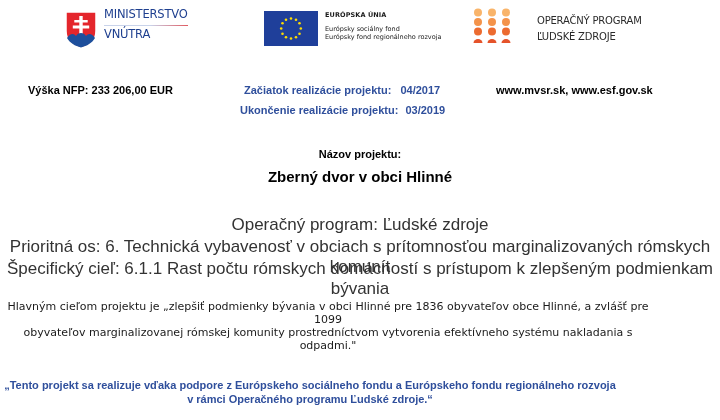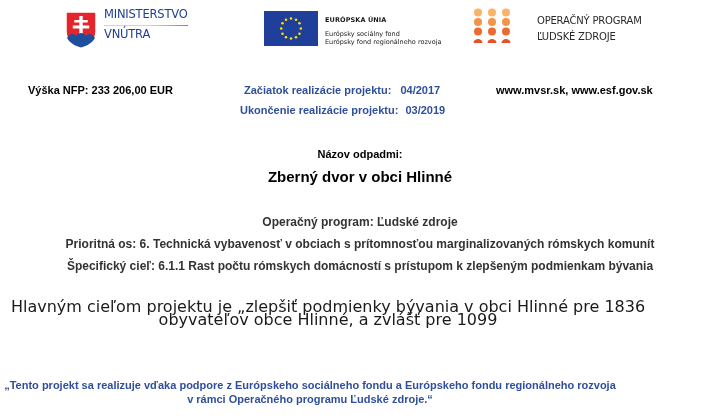--- a/index.html
+++ b/index.html
@@ -8,21 +8,21 @@
 
     .abs { position: absolute; }
 
     
     .logo-mv { left: 64px; top: 8px; display: flex; align-items: flex-start; }
     .logo-mv .crest { width: 34px; height: 38px; margin-top: 3px; }
     .logo-mv .texts { margin-left: 6px; font-size: 11.5px; line-height: 13px; color: #1e3f8f; font-family: "DejaVu Sans", sans-serif; letter-spacing: -0.2px; }
     .logo-mv .texts .l1 { font-weight: normal; padding-bottom: 2px; border-bottom: 1px solid transparent; position: relative; }
     .logo-mv .texts .bar { height: 1px; width: 100%; background: linear-gradient(90deg, #c9d3ea 0%, #c9d3ea 55%, #e05a60 100%); margin: 1px 0 2px 0; }
 
-    .logo-eu { left: 264px; top: 11px; display: flex; align-items: flex-end; }
+    .logo-eu { left: 264px; top: 11px; display: flex; align-items: flex-start; }
     .logo-eu .flag { width: 54px; height: 35px; background: #1f3f9a; position: relative; }
     .logo-eu .flag svg { position: absolute; left: 0; top: 0; }
     .logo-eu .texts { margin-left: 7px; font-size: 6.5px; line-height: 8px; color: #1b1b1b; font-family: "DejaVu Sans", sans-serif; }
     .logo-eu .texts .t1 { margin-top: 0px; font-weight: bold; letter-spacing: 0.1px; }
     .logo-eu .texts .t2 { margin-top: 6px; }
 
     .logo-op { left: 472px; top: 8px; display: flex; align-items: flex-start; }
     .logo-op .dots { width: 44px; height: 36px; }
     .logo-op .texts { margin-left: 21px; margin-top: 5px; font-size: 10px; line-height: 16px; color: #2a2a2a; font-family: "DejaVu Sans", sans-serif; letter-spacing: -0.2px; }
 
@@ -31,24 +31,24 @@
     .dates { left: 244px; top: 84px; font-size: 11px; font-weight: bold; color: #2f4f9c; }
     .dates .row { height: 20px; white-space: nowrap; }
     .dates .row2 { padding-left: 0; }
     .dates .val { display: inline-block; margin-left: 6px; }
     .web { left: 496px; top: 84px; font-size: 11px; font-weight: bold; }
 
     .center-block { left: 0; width: 720px; text-align: center; }
     .title-label { top: 148px; font-size: 11px; font-weight: bold; }
     .title-main { top: 168px; font-size: 15px; font-weight: bold; }
 
-    .info-lines { top: 215px; font-size: 12px; color: #333; font-weight: bold; }
+    .info-lines { top: 215px; font-size: 17px; color: #333; }
     .info-lines div { height: 22px; }
 
-    .goal { left: 0; width: 656px; top: 300px; text-align: center; font-family: "DejaVu Sans", sans-serif; font-size: 16px; line-height: 13px; color: #1a1a1a; }
+    .goal { left: 0; width: 656px; top: 300px; text-align: center; font-family: "DejaVu Sans", sans-serif; font-size: 11px; line-height: 13px; color: #1a1a1a; }
 
     .footer { left: 0; width: 620px; top: 378px; text-align: center; font-size: 11px; font-weight: bold; color: #2f4f9c; line-height: 14px; }
   </style>
 </head>
 <body>
 
 <div class="abs logo-mv">
   <svg class="crest" viewBox="0 0 34 38">
     <path d="M2 1 H32 V20 C32 30 24 35 17 37 C10 35 2 30 2 20 Z" fill="#e4262c" stroke="#ffffff" stroke-width="1.5"></path>
     <path d="M15.3 5 h3.4 v4 h5 v2.6 h-5 v3 h6.5 v2.8 h-6.5 v6 h-3.4 v-6 h-6.5 v-2.8 h6.5 v-3 h-5 v-2.6 h5 z" fill="#ffffff"></path>
@@ -124,29 +124,30 @@
     <span class="val">04/2017</span>
   </div>
   <div class="row row2" style="margin-left:-4px;">
     <span>Ukončenie realizácie projektu:</span>
     <span class="val" style="margin-left:4px;">03/2019</span>
   </div>
 </div>
 
 <div class="abs web">www.mvsr.sk, www.esf.gov.sk</div>
 
-<div class="abs center-block title-label">Názov odpadmi:</div>
+<div class="abs center-block title-label">Názov projektu:</div>
 <div class="abs center-block title-main">Zberný dvor v obci Hlinné</div>
 
 <div class="abs center-block info-lines">
   <div>Operačný program: Ľudské zdroje</div>
   <div>Prioritná os: 6. Technická vybavenosť v obciach s prítomnosťou marginalizovaných rómskych komunít</div>
   <div>Špecifický cieľ: 6.1.1 Rast počtu rómskych domácností s prístupom k zlepšeným podmienkam bývania</div>
 </div>
 
 <div class="abs goal">
   <div>Hlavným cieľom projektu je „zlepšiť podmienky bývania v obci Hlinné pre 1836 obyvateľov obce Hlinné, a zvlášť pre 1099</div>
+  <div>obyvateľov marginalizovanej rómskej komunity prostredníctvom vytvorenia efektívneho systému nakladania s odpadmi."</div>
 </div>
 
 <div class="abs footer">
   <div>„Tento projekt sa realizuje  vďaka podpore z Európskeho sociálneho fondu a Európskeho fondu regionálneho rozvoja</div>
   <div>v rámci  Operačného programu Ľudské zdroje.“</div>
 </div>
 
 </body></html>

